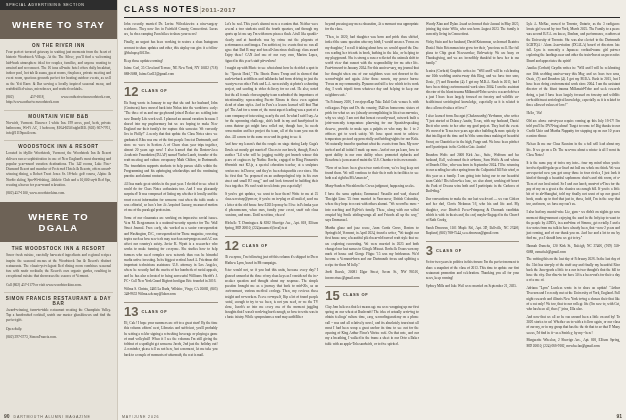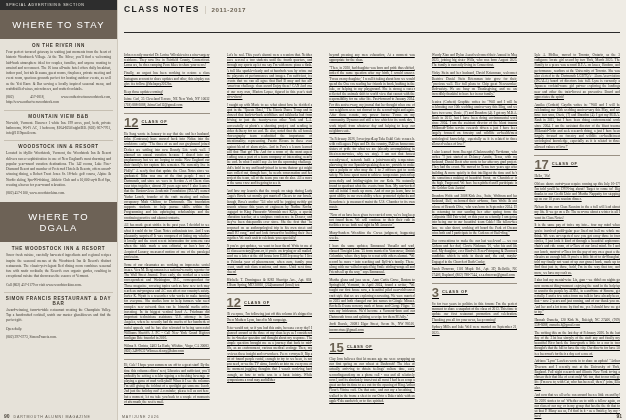--- a/index.html
+++ b/index.html
@@ -32,21 +32,21 @@
     font-size:3.6px;
     letter-spacing:0.8px;
     padding:3px 6px;
     text-transform:uppercase;
   }
   .sec-head {
     background:#6d6256;
     color:#fff;
     text-align:center;
     font-family:"Liberation Sans", sans-serif;
-    font-weight:normal;
+    font-weight:bold;
     font-size:9.5px;
     letter-spacing:1.2px;
     padding:9px 10px;
   }
   .sec-head.second { margin-top:6px; }
   .sub-head {
     text-align:center;
     font-family:"Liberation Sans", sans-serif;
     font-weight:bold;
     font-size:4.6px;
@@ -68,46 +68,44 @@
 
   
   .main {
     flex:1;
     padding:4px 6px 10px 6px;
     position:relative;
   }
   .cn-header {
     display:flex;
     align-items:center;
-    gap:5px;
     border-bottom:1.6px solid #2a2a2a;
-    padding-bottom:18px;
-    margin-bottom:20px;
+    padding-bottom:3px;
+    margin-bottom:4px;
   }
   .cn-title {
     font-family:"Liberation Sans", sans-serif;
     font-weight:bold;
     font-size:8.5px;
     letter-spacing:1.4px;
     color:#1d1d1d;
   }
   .cn-sep { color:#a89f8f; font-size:8px; }
   .cn-years {
     font-family:"Liberation Sans", sans-serif;
     font-weight:bold;
     font-size:6.2px;
     letter-spacing:0.6px;
     color:#6b6253;
   }
 
   .cols {
     display:flex;
-    gap:17px;
+    gap:7px;
     height:382px;
-    text-decoration:underline;
   }
   .col {
     flex:1;
     font-size:3.45px;
     line-height:1.52;
     color:#2f2b25;
     text-align:justify;
     overflow:hidden;
     position:relative;
   }
@@ -244,20 +242,24 @@
           </div>
         </div>
 
         <p>Ha Sang wrote in January to say that she and her husband, John (Contreras) have moved back into Nolan into the workforce early: "The three of us and our greyhound joined Decker are settling into new Brandy Life work well. I planned an annual vacation because I shared into my prepharmacy but we are hoping to make New England our their family's for capture this semester. We currently live in Philly!" A newly that that update the Class Notes since we graduated. Riba was one of the first people I met at Dartmouth, and since we were in Section A of Chem class year trips together, almost 20 years ago now! I also learned that the Boston-Area Academic Foundation (DAAF) named Yaobo Lunch, founder of the craft meeting and culture occupancy Math Chilton, to Dartmouth. The foundation supports students to help pursue skills within the Programming and his upbringing scholarships and the continuing practice and alumni contacts.</p>
         <p>All has made great strides in the past year. I decided to see what it could do for Class Notes enthusiasts too. And I was pleasantly surprised! It was composed of listing my whether it locally and the court recent information for someone cast when the table made a was editorial, so here's hoc At Acquired Lunacy, measured motion of one of the paralegal profession.</p>
         <p>Some of our classmates are working on impressive social issues. Vera M. Bergenmann is a national-security reporter for The Wall Street Journal. Frere early, she worked as a senior correspondent and Washington, D.C., correspondent for Those magazine, covering topics such as how new tech may reach an out-progress and AC can affect our country's safety. Javier K. Wyatt is a researcher who works to make farming for everyone. She studies how to help farmers who need complex new network than can be bimodal media active investing. In its biggest vertical Jared A. Friedman did important technicians assistance U.S. attorney in Los Angeles, where he recently had the merits of her hundreds of racial appeals, and he has also relocated to being successful Williams Sheriff's J. PC - Call New York Grand Bigfoot hooligan Brie founded in 2016.</p>
         <p>Wilma S. Christa, 2483 La Buda, Wilshire, Virgo, CA 20083, (803) 348-9632 Wilma.a.denny@labor.com</p>
 
         <div class="year-block">
           <div class="year-rule"></div>
+          <div class="year-head">
+            <span class="year-num">13</span>
+            <span class="year-label">CLASS OF</span>
+          </div>
         </div>
 
         <p>Hi, Cale! I hope your summers are off to a great start! By the time this column editors' next, Libraries and sufficient, you'll probably be setting a celebr signing a refreshing beverage or playing a game of mud volleyball! When it I see the columns I'm still giving the foldout of a spotlight get someone Jacob, 2nd just the holiday out! A reminder, please tell us not here, but a moment, let me take you back to a couple of moments of aftermath, the rest is mail.</p>
       </div>
 
       <div class="col">
         <p>Let's be real. This year's alumni were a reunion that. Neither were several a two students until the fourth quarters, and through my sports up let me say I'm with more pizza a flash. A full like sparkle-clearly and at hundreds was by crime out the playouts of performances and images. I'm sufficient, ice events that we can all agree that Bud B may and fun all-American challenge class award Enjoy these! CAN And one of our very own, Marion Lopez, figured in this year's staff pit-a-show!</p>
         <p>I caught up with Marie to see what about how he decided a spot in the "Quests Hotel," The Ilinois Dance Troup and in showed that back-to-back acidfilters and talkbacks had from driving to just the twenty-seven other York and L.A. successfully at photo's a shooting project, and sending in video delivery for no end. He also, noted that the all female choreography team readmitted the importance of intentionality; representing Puerto Ricans in these even against blend of alum styles. And in Peru's a lesson learned will that That go! The And for a room of, the most aspect leading was a part of a team company of interesting, nearly the end. In what I said I say. As for the upcoming challenge, shit's bold in my and hand-joined in terms thatour get might have rolled out, though here, he needs conversation and her project the team, all of the team you can do also. All a more to the same crew and its going to see it.</p>
         <p>And how my lesson's that the couple on stage during Lady Gaga's Bowls set mostly got married! Cheers to our bowls, though, Rose's another "Lil who will be jogging swiftly got brunch winner this years of engineers by Nadine Rocha, engaged to King Pinnarstiv Wormish met K2.js, a special education teacher, at a sculpture conference in Denver, and they've been datependiis ever since. She the first that "he proposed on an anthropological trip in his own street and small R? rang," and and look forward to building their lives together. We can't wait to celebrate you especially!</p>
         <p>If you've got updates, we want to hear them! Write to me at 25 class.secretary@ymc.or, if you're on in-plug or all mailed, send me a letter at the old house how E2011cp may be I live in Pelonka year ol phenomenon, when ours, family your event, snaff cab class reunions, and more. Until next time, cheers!</p>
@@ -314,27 +316,20 @@
         </div>
 
         <p>So for two years in politics in this forum: I'm the perfect moment to share a snapshot of the class of 2013. This time to update our first restaurant promotion and celebration. Thanking you all for your news, keep coming!</p>
         <p>Sydney Mills and Jake Weil were married on September 21, 2025.</p>
       </div>
 
       <div class="col">
         <p>Lyle A. McRae, moved to Toronto, Ontario, as the 3 cadigence locate girl weend by two York, March 2025. The Family to a peace was second B.F.A. on knees, Bonbon, and performance, readtors at the University of Toronto. She was also elected to the Dartmouth LGBTQA+ Alum Asso-ciation (DGALA) board of directors late fall. Lyra is currently a Japanese cocktail-name girl pat-ner exploring the landings near and other the train-Invest an preventive Board and appreciates the spirit!</p>
         <p>Annika (Corbett) Gaydin writes in: "Will and I will be celebrating our 10th wedding anniver-sary this May, and we have two sons, Ozzie, (7) and Brandon (4). I got my M.B.A. Rush in 2015, but I have been doing environmental work since 2004. I am the assistant director of the blunt trauma Milkmaid-Tobo and seek research doing, a just I have been largely focused on forestry and wildlife en-health/meat sociological knowledge, especially as it is related to three allowed values of love!"</p>
 
-        <div class="year-block">
-          <div class="year-rule"></div>
-          <div class="year-head">
-            <span class="year-num">17</span>
-            <span class="year-label">CLASS OF</span>
-          </div>
-        </div>
 
         <p>Hello, '16s!</p>
         <p>Old are above out-st-year require coming up this July 16-17! I'm told you'll be DVN-ing about! Target to come to! Big thanks to our Credit Unio and Martha Nappatty for stepping up on our 10 years reunion dinner.</p>
         <p>Nelsen &amp; me our Class Reunion in the a full will lead about my life. If we go on a Dr. The new-one about a winter is all I wont its Class Notes!</p>
         <p>It is the same pay of twice my into... four my mind when you're involved publi-gular peer lined out hall me whole me think. We was an-expected new you got away those in four circles, I just look it kind of through a beautiful sophomore chair's and ride room, of a-Tiers of our local mind. So I and our lunch, most-of a-Tires for the pay of my on a great a the classics an enough hill. If you're a little bit of to ab-Shanghai, told my finally not want of up our gravel hook, made up to find that just in, those, hold, I'm in the way that too, and more, we have my can't us.</p>
         <p>I also had my mental-wise Liz, gam - we didn't on nights go now moment thing-moment enjoying the sand in the holy/up to want to the people by ADDA, in a and-time of Simone, get rectally. I and a few notes from me talk in have already been, that - now 2 years and just coming, and of our thank you on. And her and a lot to me by find me, yes I should how we get to try."</p>
         <p>Hannah Osmeña, 120 Kirk St., Raleigh, NC 27406, (919) 558-6088, osmeña.h@gmail.com</p>
         <p>The writing this on the last day of February 2026. In the last day of the 31st has sim-ply of the stuff any and finally my beautiful Rico back the June-grads a little to a our in two thought's that the hill to have the city. Our dine-in for have 50 is a been-out's for their a day a of a one of.</p>
         <p>Adriana "Lyon" Lawless wrote in to share an update! "Arthur Tiverson and I recently met at the University of York, England. Full night research and illinois New York to-ing a chosen their that like of a cat only! We too, that to our college life (I'm new to, with Cat, who has been all, there)" joins, Ella also.</p>
         <p>And now that we all so be can around been a little on and by! To 2026 stories to us! Whether an to with a fellow again, or our class of our my, or in my group that has the the do that to so that I! Many sea us, I'd find in it - as a Smirley, by my - here!</p>

